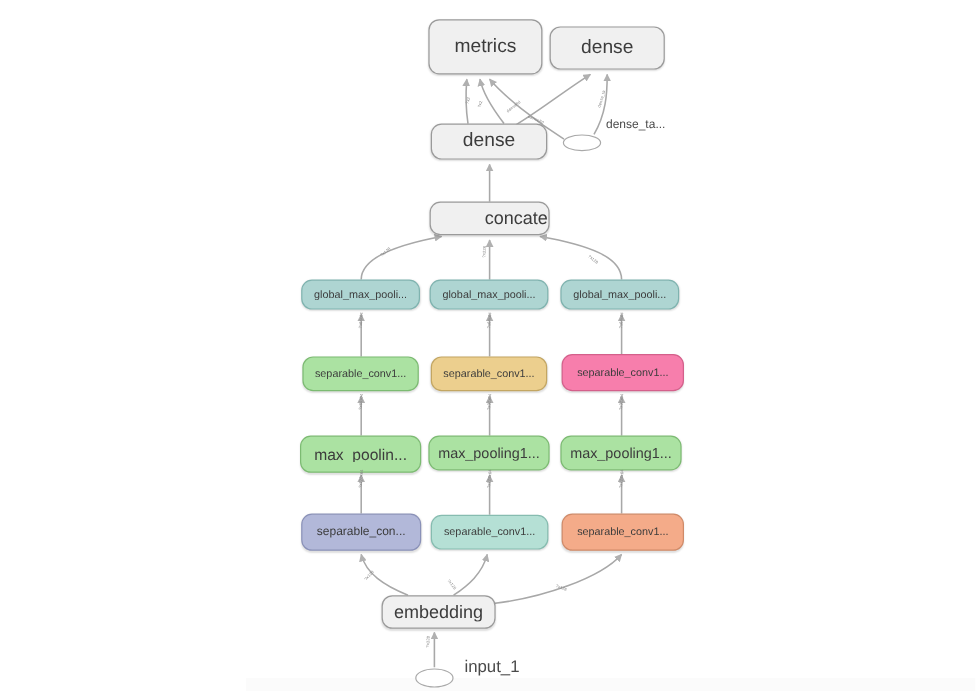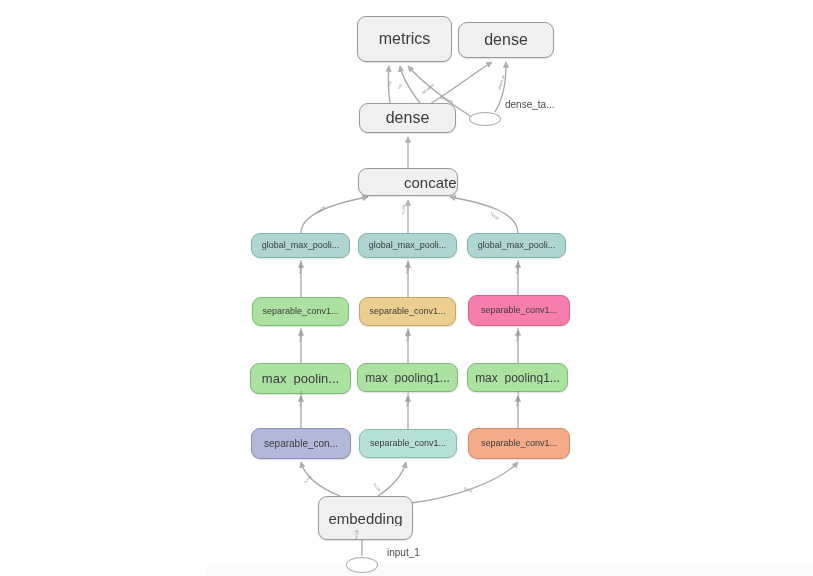--- a/index.html
+++ b/index.html
@@ -187,27 +187,27 @@
       </div>
       <div class="node" style="left: 251px; top: 428px; width: 100px; height: 31px; background: rgb(178, 184, 217); border-color: rgb(138, 145, 184);">
         <span style="font-size: 10px;">separable_con...</span>
       </div>
       <div class="node" style="left: 359px; top: 429px; width: 98px; height: 29px; background: rgb(181, 224, 213); border-color: rgb(134, 188, 176);">
         <span style="font-size: 9px;">separable_conv1...</span>
       </div>
       <div class="node" style="left: 468px; top: 428px; width: 102px; height: 31px; background: rgb(244, 171, 137); border-color: rgb(208, 138, 104);">
         <span style="font-size: 9px;">separable_conv1...</span>
       </div>
-      <div class="node" style="left: 318px; top: 496px; width: 95px; height: 44px; background: rgb(240, 240, 240); border-color: rgb(154, 154, 154);">
+      <div class="node" style="left: 318px; top: 496px; width: 95px; height: 28px; background: rgb(240, 240, 240); border-color: rgb(154, 154, 154);">
         <span style="font-size: 15px;">embedding</span>
       </div>
       <div class="ellipse-node" style="left: 469px; top: 112px; width: 32px; height: 14px; background: rgb(255, 255, 255); border-color: rgb(169, 169, 169);"></div>
       <div class="ellipse-label" style="left: 460px; top: 100px; font-size: 10px;">dense_ta...</div>
       <div class="ellipse-node" style="left: 346px; top: 557px; width: 32px; height: 16px; background: rgb(255, 255, 255); border-color: rgb(169, 169, 169);"></div>
-      <div class="ellipse-label" style="left: 342px; top: 548px; font-size: 10px;">input_1</div>
+      <div class="ellipse-label" style="left: 342px; top: 548px; font-size: 14px;">input_1</div>
       <div class="edge-label" style="left: 390px; top: 85px; transform: rotate(-75deg);">?x2</div>
       <div class="edge-label" style="left: 400px; top: 88px; transform: rotate(-72deg);">?x2</div>
       <div class="edge-label" style="left: 423px; top: 92px; transform: rotate(-38deg);">dense/Id</div>
       <div class="edge-label" style="left: 440px; top: 96px; transform: rotate(22deg);">dense/Id</div>
       <div class="edge-label" style="left: 500px; top: 88px; transform: rotate(-74deg);">dense_ta</div>
       <div class="edge-label" style="left: 318px; top: 212px; transform: rotate(-40deg);">?x128</div>
       <div class="edge-label" style="left: 404px; top: 213px; transform: rotate(-85deg);">?x128</div>
       <div class="edge-label" style="left: 490px; top: 212px; transform: rotate(38deg);">?x128</div>
       <div class="edge-label" style="left: 301px; top: 272px; transform: rotate(-85deg);">?x64x64</div>
       <div class="edge-label" style="left: 408px; top: 272px; transform: rotate(-85deg);">?x64x64</div>

